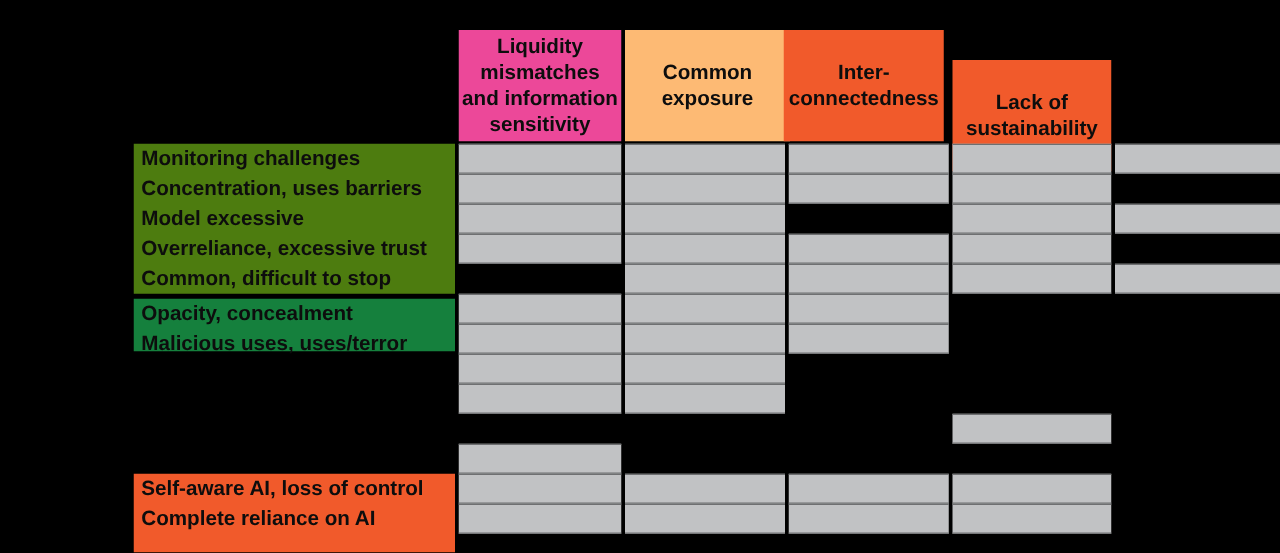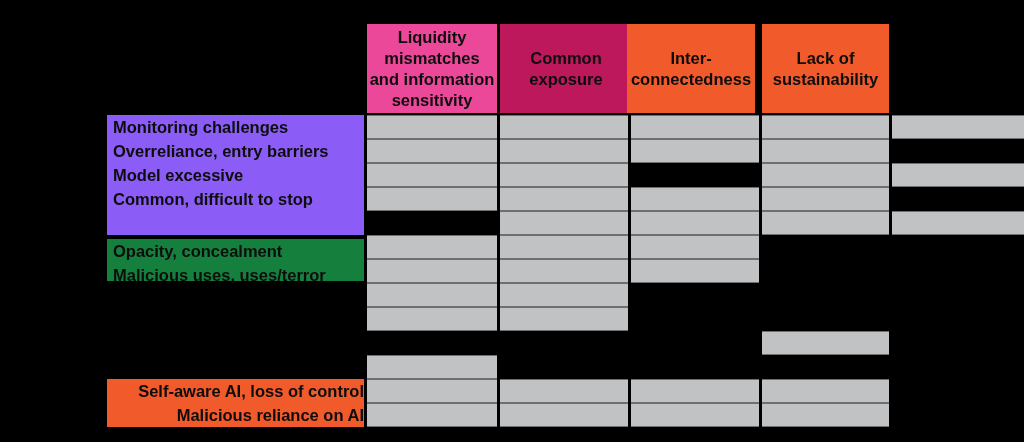--- a/index.html
+++ b/index.html
@@ -50,36 +50,37 @@
     background: #c1c2c4;
     border-top: 1px solid #6e6f71;
     border-bottom: 1px solid #6e6f71;
   }
 </style>
 </head>
 <body>
 
 <div id="canvas">
     <div class="col-header" style="left: 367px; width: 130px; background: #ec4899;">Liquidity mismatches and information sensitivity</div>
-    <div class="col-header" style="left: 500px; width: 132px; background: #be185d;">Common exposure</div>
+    <div class="col-header" style="left: 500px; width: 132px; background: #fdba74;">Common exposure</div>
     <div class="col-header" style="left: 627px; width: 128px; background: rgb(241, 90, 43);">Inter-connectedness</div>
-    <div class="col-header" style="left: 762px; width: 127px; background: rgb(241, 90, 43);">Lack of sustainability</div>
-    <div class="label-block" style="top: 115px; height: 120px; background: #8b5cf6;">
+    <div class="col-header" style="left: 762px; width: 127px; background: rgb(241, 90, 43); margin-top: 24px;">Lack of sustainability</div>
+    <div class="label-block" style="top: 115px; height: 120px; background: #4d7c0f;">
       <div class="row-label">Monitoring challenges</div>
-      <div class="row-label">Overreliance, entry barriers</div>
+      <div class="row-label">Concentration, uses barriers</div>
       <div class="row-label">Model excessive</div>
+      <div class="row-label">Overreliance, excessive trust</div>
       <div class="row-label">Common, difficult to stop</div>
     </div>
     <div class="label-block" style="top: 239px; height: 42px; background: #15803d;">
       <div class="row-label">Opacity, concealment</div>
       <div class="row-label">Malicious uses, uses/terror</div>
     </div>
-    <div class="label-block" style="top: 379px; height: 48px; background: rgb(241, 90, 43); text-align: right;">
+    <div class="label-block" style="top: 379px; height: 64px; background: rgb(241, 90, 43);">
       <div class="row-label">Self-aware AI, loss of control</div>
-      <div class="row-label">Malicious reliance on AI</div>
+      <div class="row-label">Complete reliance on AI</div>
     </div>
     <div class="cell" style="left: 367px; width: 130px; top: 115px; background: rgb(193, 194, 196); border-top-color: rgb(110, 111, 113); border-bottom-color: rgb(110, 111, 113);"></div>
     <div class="cell" style="left: 500px; width: 128px; top: 115px; background: rgb(193, 194, 196); border-top-color: rgb(110, 111, 113); border-bottom-color: rgb(110, 111, 113);"></div>
     <div class="cell" style="left: 631px; width: 128px; top: 115px; background: rgb(193, 194, 196); border-top-color: rgb(110, 111, 113); border-bottom-color: rgb(110, 111, 113);"></div>
     <div class="cell" style="left: 762px; width: 127px; top: 115px; background: rgb(193, 194, 196); border-top-color: rgb(110, 111, 113); border-bottom-color: rgb(110, 111, 113);"></div>
     <div class="cell" style="left: 892px; width: 132px; top: 115px; background: rgb(193, 194, 196); border-top-color: rgb(110, 111, 113); border-bottom-color: rgb(110, 111, 113);"></div>
     <div class="cell" style="left: 367px; width: 130px; top: 139px; background: rgb(193, 194, 196); border-top-color: rgb(110, 111, 113); border-bottom-color: rgb(110, 111, 113);"></div>
     <div class="cell" style="left: 500px; width: 128px; top: 139px; background: rgb(193, 194, 196); border-top-color: rgb(110, 111, 113); border-bottom-color: rgb(110, 111, 113);"></div>
     <div class="cell" style="left: 631px; width: 128px; top: 139px; background: rgb(193, 194, 196); border-top-color: rgb(110, 111, 113); border-bottom-color: rgb(110, 111, 113);"></div>
     <div class="cell" style="left: 762px; width: 127px; top: 139px; background: rgb(193, 194, 196); border-top-color: rgb(110, 111, 113); border-bottom-color: rgb(110, 111, 113);"></div>

